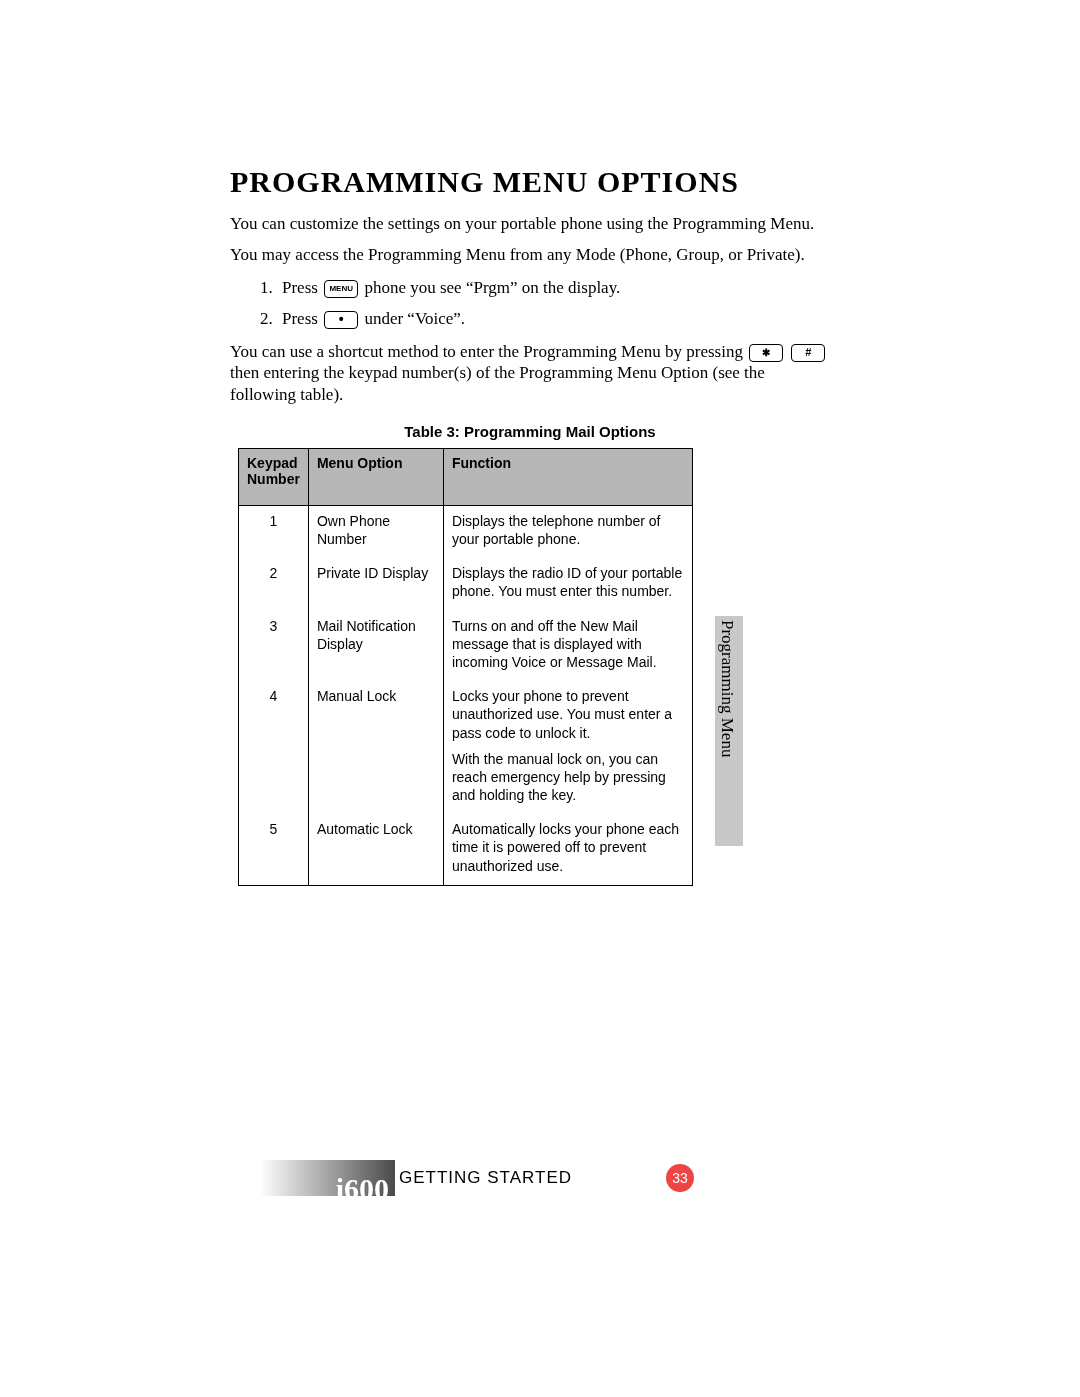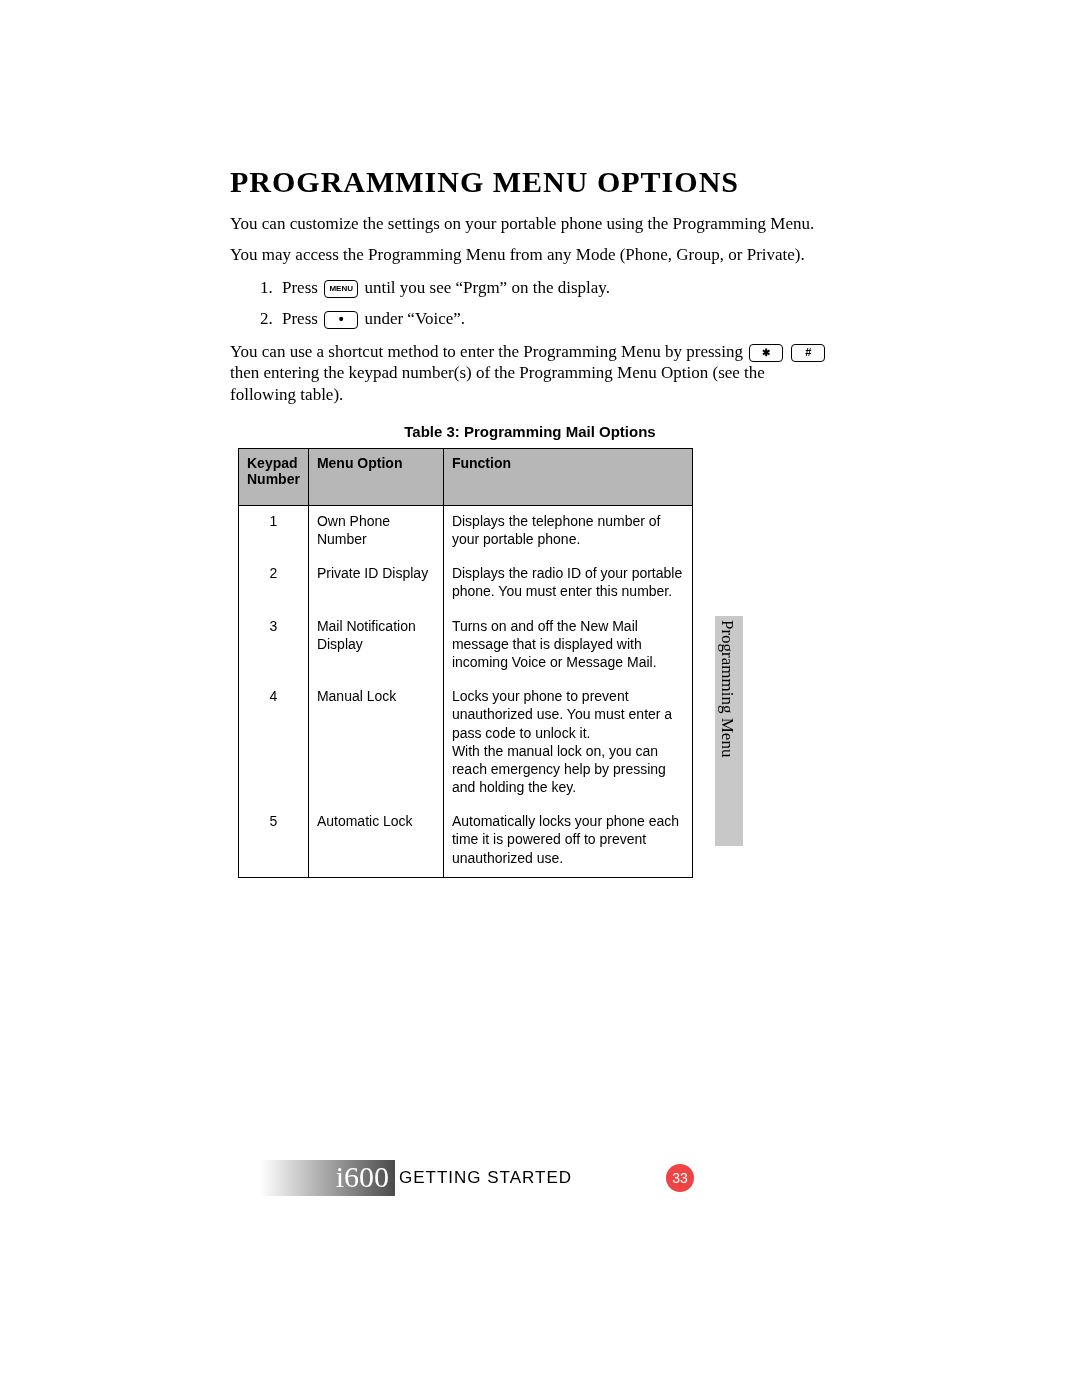--- a/index.html
+++ b/index.html
@@ -85,21 +85,21 @@
   td {
     border-left: 1px solid #000;
     border-right: 1px solid #000;
     padding: 6px 8px 10px 8px;
     vertical-align: top;
     line-height: 1.3;
   }
   tr:last-child td { border-bottom: 1px solid #000; }
   td:first-child { text-align: center; width: 60px; }
   td:nth-child(2) { width: 135px; }
-  .func-para2 { }
+  .func-para2 { margin-top: 8px; }
 
   .side-tab {
     position: absolute;
     left: 715px;
     top: 616px;
     width: 28px;
     height: 230px;
     background: #c8c8c8;
   }
   .side-tab-text {
@@ -124,24 +124,25 @@
     display: inline-block;
     width: 135px;
     height: 36px;
     background: linear-gradient(to right, #fff 0%, #4a4a4a 100%);
     vertical-align: middle;
     position: relative;
   }
   .footer-model {
     position: absolute;
     right: 6px;
-    top: 0;
+    top: 12px;
     color: #fff;
     font-family: Georgia, serif;
     font-size: 30px;
+    font-weight: bold;
   }
   .footer-title {
     display: inline-block;
     font-family: Arial, Helvetica, sans-serif;
     font-size: 17px;
     letter-spacing: 1px;
     vertical-align: middle;
   }
   .footer-pagenum {
     display: inline-block;
@@ -162,21 +163,21 @@
 <body>
 
 <div class="page">
   <div class="heading">PROGRAMMING MENU OPTIONS</div>
 
   <p class="body-text">You can customize the settings on your portable phone using the Programming Menu.</p>
   <p class="body-text">You may access the Programming Menu from any Mode (Phone, Group, or Private).</p>
 
   <div class="steps">
     <div class="step">
-      <span class="step-num">1.</span><span>Press </span><span class="key-icon">MENU</span><span> until you see “Prgm” on the display.</span>
+      <span class="step-num">1.</span><span>Press </span><span class="key-icon">MENU</span><span> phone you see “Prgm” on the display.</span>
     </div>
     <div class="step">
       <span class="step-num">2.</span><span>Press </span><span class="key-icon key-dot"></span><span> under “Voice”.</span>
     </div>
   </div>
 
   <p class="body-text">
     <span>You can use a shortcut method to enter the Programming Menu by pressing </span><span class="key-icon key-star"></span> <span class="key-icon key-hash"></span><span> then entering the keypad number(s) of the Programming Menu Option (see the following table).</span>
   </p>
 

